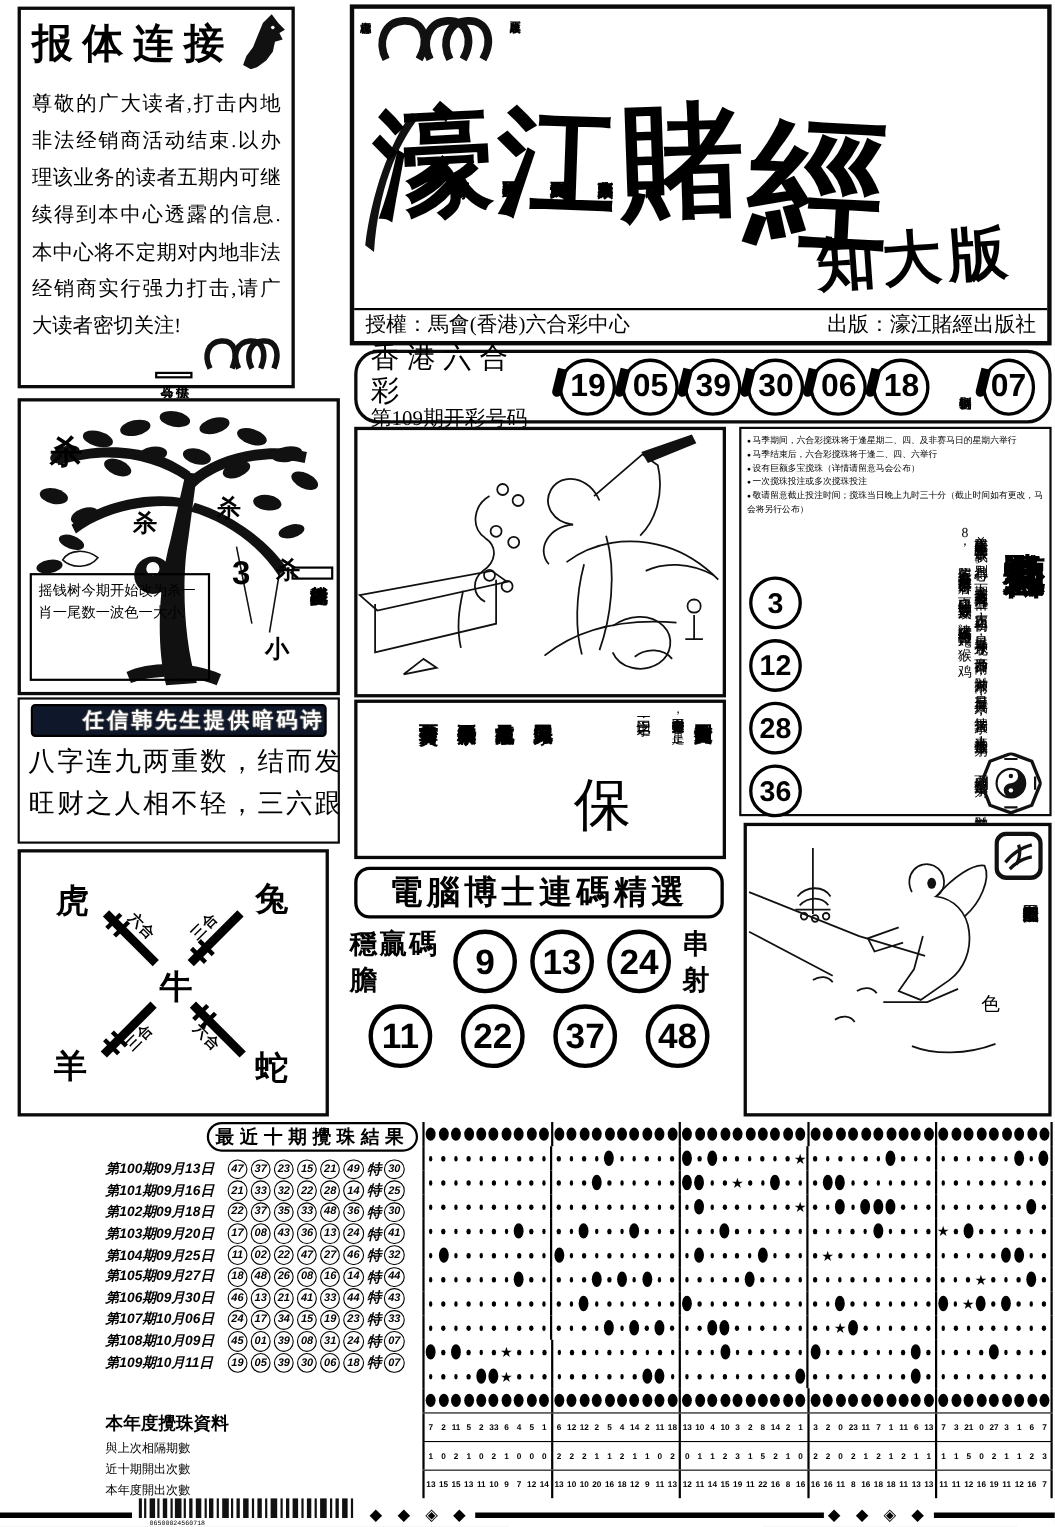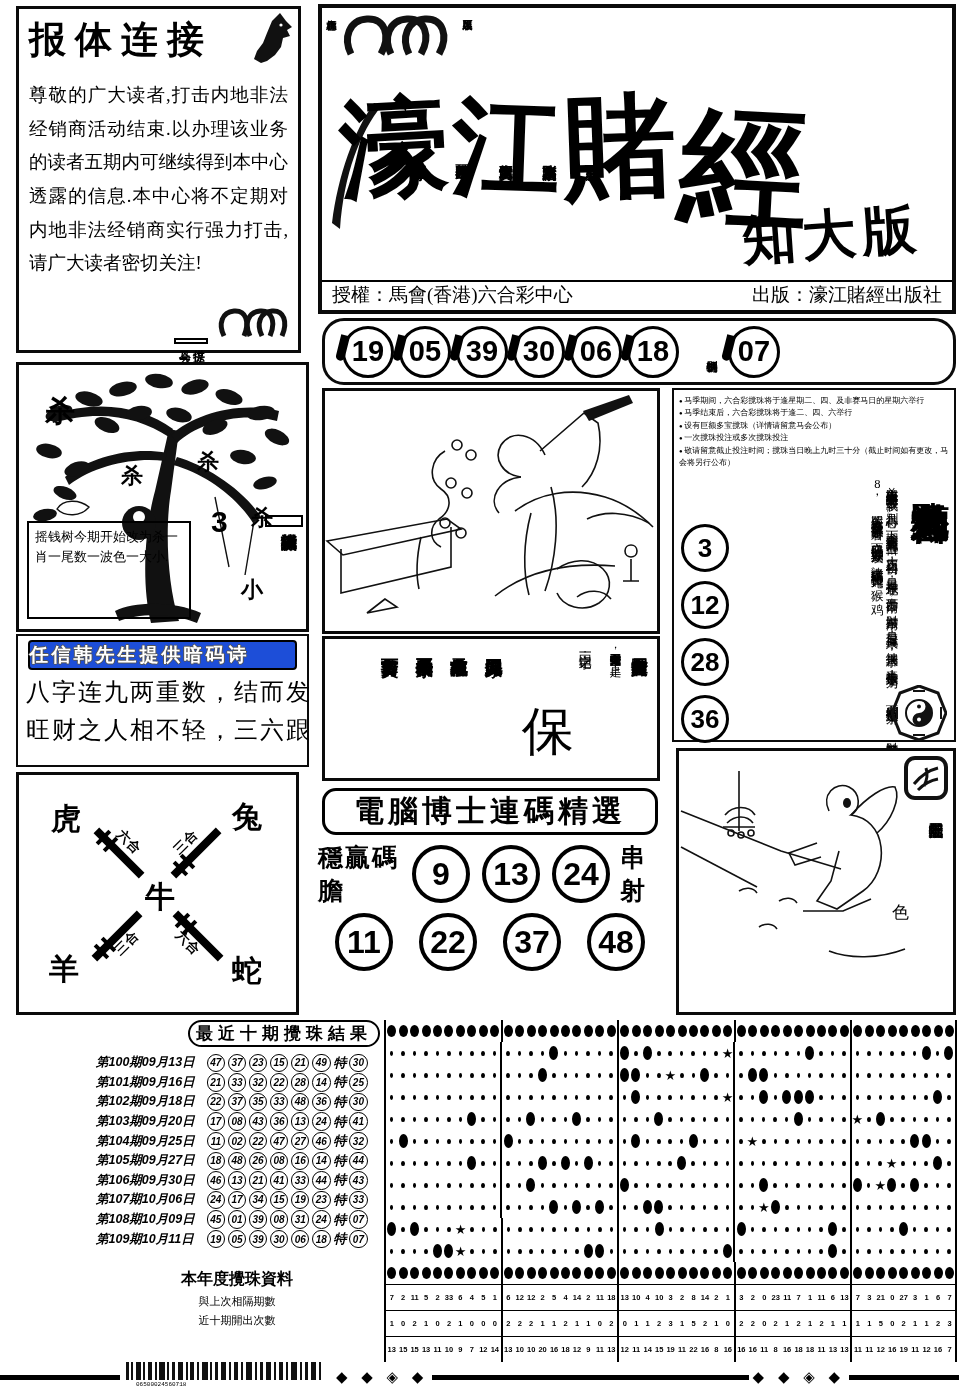--- a/index.html
+++ b/index.html
@@ -4,21 +4,21 @@
 <style>
   html,body{margin:0;padding:0;background:#e8e8e8;}
   #page{position:relative;width:959px;height:1388px;background:#fff;overflow:hidden;
         font-family:"Liberation Serif","DejaVu Serif",serif;color:#000;}
   .box{position:absolute;background:#fff;border:3px solid #0a0a0a;box-sizing:border-box;}
   .v{writing-mode:vertical-rl;text-orientation:upright;}
   .ball{border:2px solid #000;border-radius:50%;background:#fff;display:flex;align-items:center;
         justify-content:center;font-weight:bold;font-family:"Liberation Sans","DejaVu Sans",sans-serif;}
 
   
-  #notice{left:16px;top:6px;width:285px;height:347px;padding:6px 10px;}
+  #notice{left:16px;top:6px;width:252px;height:347px;padding:6px 10px;}
   #notice .ttl{font-size:37px;font-weight:bold;letter-spacing:9px;white-space:nowrap;}
   #notice .body{font-size:18.5px;line-height:1.82;text-align:justify;margin-top:14px;}
   #notice .stamps{position:absolute;right:8px;bottom:6px;display:flex;align-items:flex-end;gap:8px;}
   #notice .stampbox{border:2px solid #000;display:grid;grid-template-columns:14px 14px;
         font-size:12px;font-weight:bold;line-height:1.1;padding:1px;}
   #horse-ico{position:absolute;right:4px;top:2px;}
 
   
   #masthead{left:318px;top:4px;width:638px;height:310px;border-width:4px;}
   #mh-corner{position:absolute;left:4px;top:4px;display:flex;gap:3px;align-items:flex-start;}
@@ -50,23 +50,23 @@
   
   #tree{left:16px;top:362px;width:293px;height:270px;}
   #tree .lbl{position:absolute;font-weight:bold;}
   #tree-note{position:absolute;left:8px;bottom:10px;width:148px;height:86px;border:2px solid #000;
         font-size:13px;padding:4px 6px;line-height:1.5;}
   #tree-tag{position:absolute;right:3px;top:150px;width:30px;border:2px solid #000;
         font-size:16px;font-weight:bold;padding:4px 2px;line-height:1.2;}
 
   
   #poem{left:16px;top:634px;width:293px;height:133px;border-width:2px;}
-  #poem-hd{margin:4px auto 0;width:92%;border:2px solid #000;border-radius:4px;text-align:left;
+  #poem-hd{margin:4px auto 0;width:92%;border:2px solid #000;border-radius:4px;text-align:right;
         font-size:19px;font-weight:bold;color:#fff;letter-spacing:3px;
-        text-shadow:1px 0 #555,-1px 0 #555,0 1px #555,0 -1px #555;background:#1d4ed8;}
+        text-shadow:1px 0 #555,-1px 0 #555,0 1px #555,0 -1px #555;background:#0f172a;}
   #poem .ln{font-size:24px;letter-spacing:2px;padding:6px 8px 0;white-space:nowrap;}
 
   
   #zodiac{left:16px;top:772px;width:283px;height:243px;}
   .zan{position:absolute;font-size:30px;font-weight:bold;}
   .zrel{position:absolute;font-size:13px;font-weight:bold;letter-spacing:1px;}
   .zbar{position:absolute;width:64px;height:8px;background:#000;}
   .zbar::before,.zbar::after{content:"";position:absolute;top:-5px;width:4px;height:18px;background:#000;}
   .zbar::before{left:8px;} .zbar::after{left:18px;}
 
@@ -113,21 +113,21 @@
   #mk-char{position:absolute;right:44px;top:150px;font-size:17px;}
 
   
   #recent{position:absolute;left:96px;top:1020px;width:292px;height:348px;}
   #recent-title{display:block;margin:0 0 6px 92px;width:188px;border:2px solid #000;border-radius:14px;
         text-align:center;font-size:17px;font-weight:bold;letter-spacing:5px;}
   .r-row{display:flex;align-items:center;height:19.6px;font-style:italic;}
   .r-label{font-size:12.5px;font-weight:bold;width:108px;font-family:"Liberation Sans",sans-serif;white-space:nowrap;}
   .r-ball{width:16.5px;height:16.5px;font-size:10px;border-width:1.3px;margin-left:2.6px;}
   .r-te{font-size:13px;font-weight:900;margin-left:3px;}
-  #year-labels{margin-top:16px;text-align:center;padding-right:10px;}
+  #year-labels{margin-top:32px;text-align:left;padding-right:10px;}
   #year-labels .yl0{font-size:16px;font-weight:bold;}
   #year-labels div{font-size:11px;line-height:1.72;}
 
   
   #matrix{position:absolute;left:384px;top:1020px;width:573px;height:346px;}
   .mrow{display:flex;height:22px;}
   .mrow.stat{height:25px;border-top:1px solid #000;}
   .mcell{flex:1 1 0;display:flex;align-items:center;justify-content:center;box-sizing:border-box;}
   .mcell.first{border-left:2px solid #000;}
   .mcell.last{border-right:2px solid #000;}
@@ -209,20 +209,24 @@
         <div class="v">賭經誠言</div>
       </div>
     <div id="mh-sub">知大版</div>
     <div id="mh-credits">
       <span>授權：馬會(香港)六合彩中心</span>
       <span>出版：濠江賭經出版社</span>
     </div>
   </div>
 
   <div id="resultbar" class="box">
+    <div id="rb-left">
+      <div class="a">香港六合彩</div>
+      <div class="b">第109期开彩号码</div>
+    </div>
     <div id="result-numbers" style="display:flex;align-items:center;">
         <div class="ball res-ball">19</div>
         <div class="ball res-ball">05</div>
         <div class="ball res-ball">39</div>
         <div class="ball res-ball">30</div>
         <div class="ball res-ball">06</div>
         <div class="ball res-ball">18</div>
       </div>
     <div id="rb-spec-label" class="v">特別號碼</div>
     <div class="ball res-ball">07</div>
@@ -535,20 +539,21 @@
           <div class="ball r-ball">06</div>
           <div class="ball r-ball">18</div>
           <span class="r-te">特</span>
           <div class="ball r-ball">07</div>
         </div>
       </div>
     <div id="year-labels">
       <div class="yl0">本年度攪珠資料</div>
       <div>與上次相隔期數</div>
       <div>近十期開出次數</div>
+      <div>本年度開出次數</div>
     </div>
   </div>
 
   <div id="matrix">
     <div id="matrix-grid">
         <div class="mrow">
           <div class="mcell first">
             <span class="dot-h"></span>
           </div>
           <div class="mcell">

